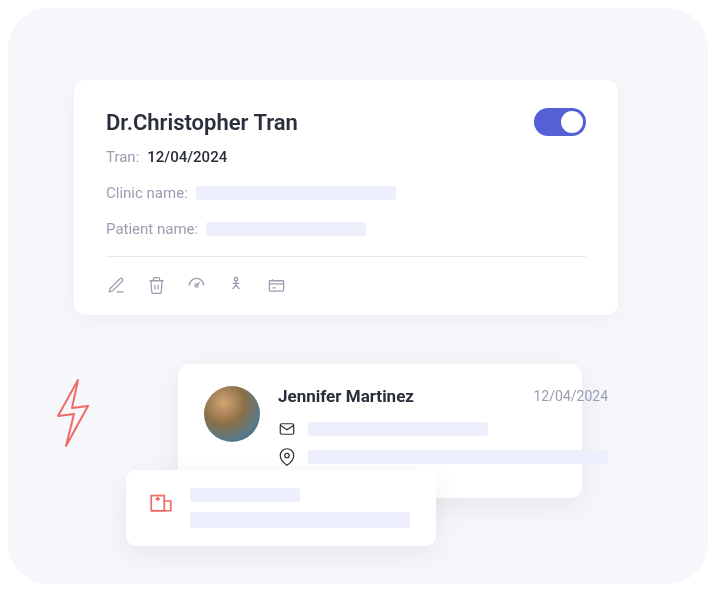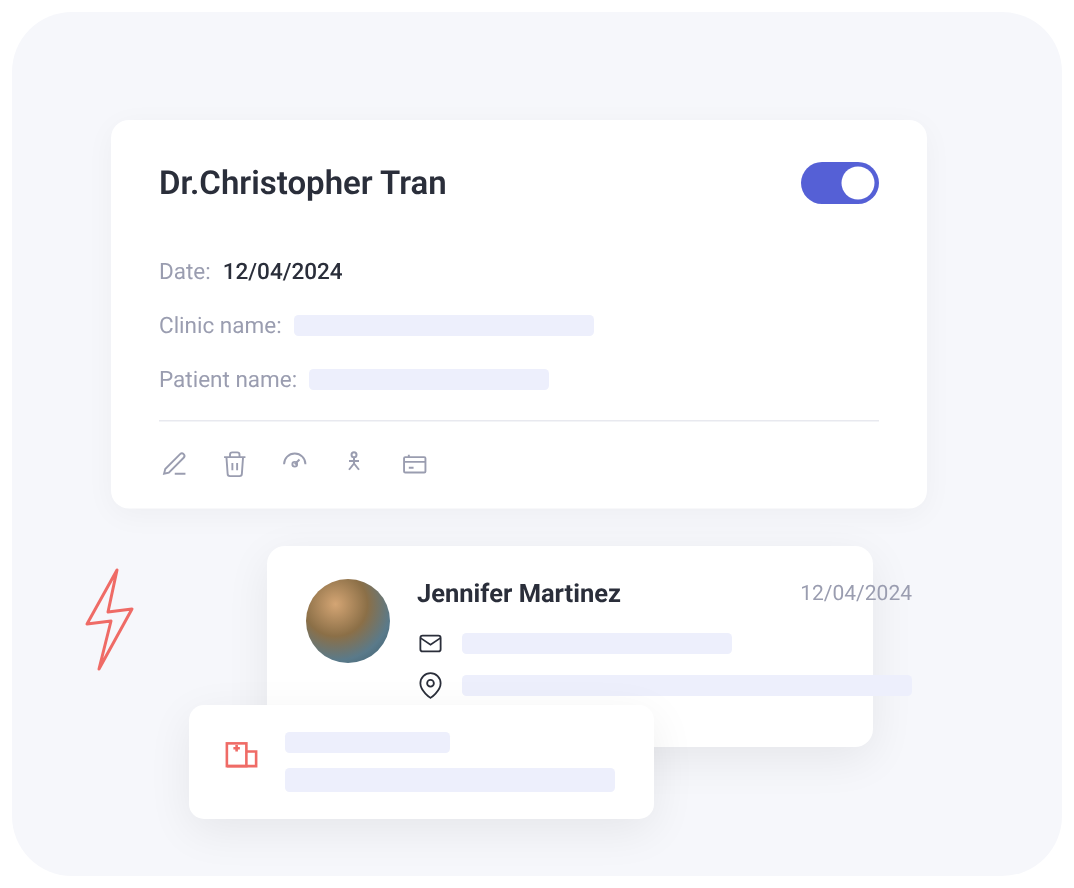--- a/index.html
+++ b/index.html
@@ -27,21 +27,21 @@
       width: 544px;
       background: #fff;
       border-radius: 12px;
       padding: 28px 32px 20px 32px;
       box-shadow: 0 4px 20px rgba(0,0,0,0.04);
     }
     .doctor-header {
       display: flex;
       justify-content: space-between;
       align-items: center;
-      margin-bottom: 36px;
+      margin-bottom: 12px;
     }
     .doctor-name {
       font-size: 22px;
       font-weight: 600;
       color: #2a2e3a;
     }
     .toggle {
       width: 52px;
       height: 28px;
       background: #5560d6;
@@ -183,21 +183,21 @@
 <div class="main-container">
 
   <div class="doctor-card">
     <div class="doctor-header">
       <div class="doctor-name">Dr.Christopher Tran</div>
       <div class="toggle">
         <div class="toggle-knob"></div>
       </div>
     </div>
     <div class="field-row">
-      <span class="field-label">Date:</span>
+      <span class="field-label">Tran:</span>
       <span class="field-value">12/04/2024</span>
     </div>
     <div class="field-row">
       <span class="field-label">Clinic name:</span>
       <div class="placeholder-bar" style="width:200px"></div>
     </div>
     <div class="field-row">
       <span class="field-label">Patient name:</span>
       <div class="placeholder-bar" style="width:160px"></div>
     </div>

